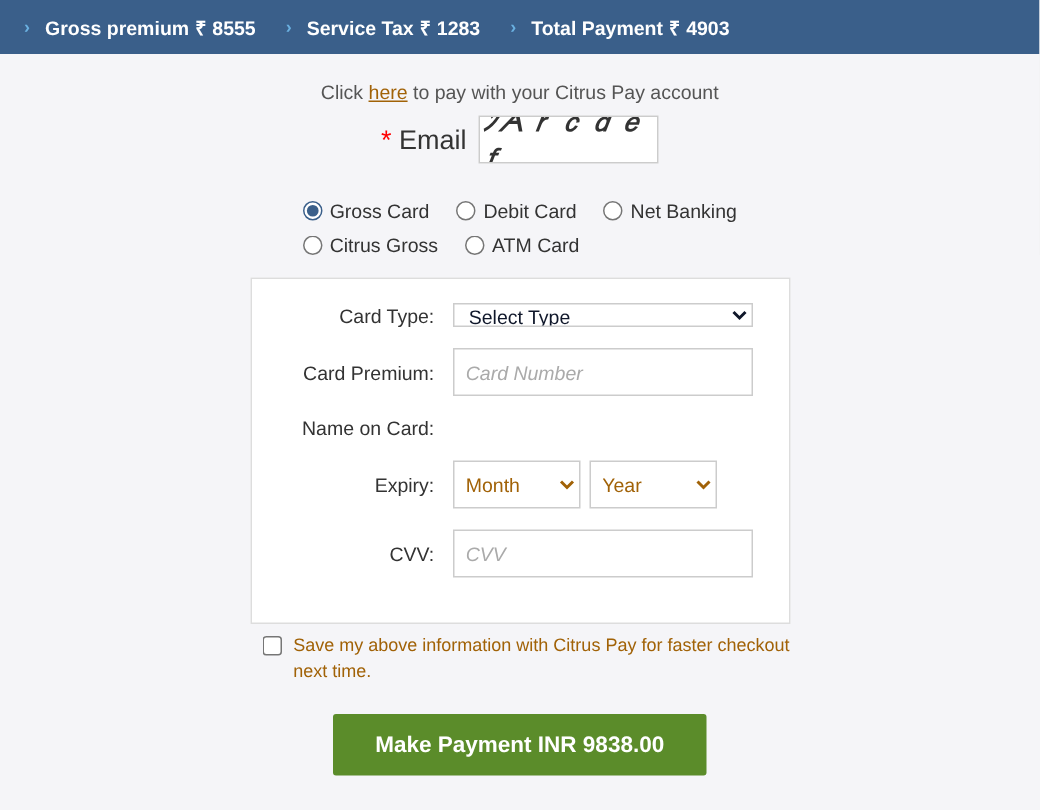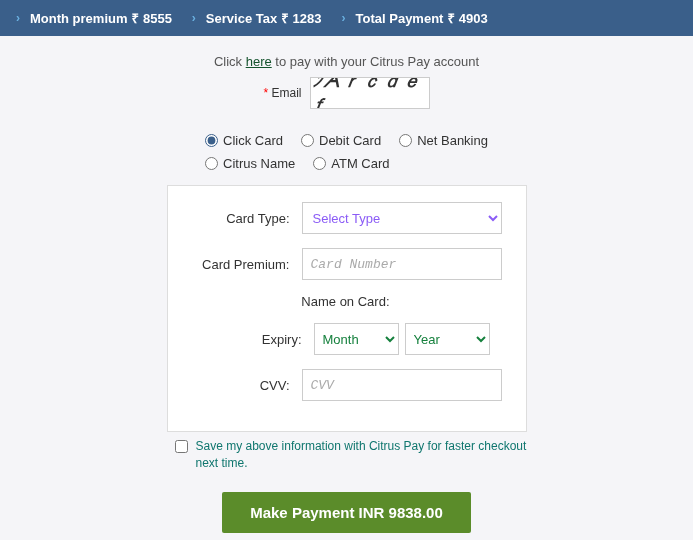--- a/index.html
+++ b/index.html
@@ -53,30 +53,30 @@
       flex-direction: column;
       align-items: center;
       margin-bottom: 10px;
     }
     .citrus-link-text {
       font-size: 13px;
       color: #555;
       margin-bottom: 8px;
     }
     .citrus-link-text a {
-      color: #14532d;
+      color: #a16207;
       text-decoration: underline;
     }
     .email-row {
       display: flex;
       align-items: center;
       gap: 8px;
     }
     .email-label {
-      font-size: 12px;
+      font-size: 18px;
       color: #333;
     }
     .email-label .required {
       color: red;
     }
     .captcha-box {
       border: 1px solid #ccc;
       background: #fff;
       width: 120px;
       height: 32px;
@@ -127,68 +127,66 @@
       background: #fff;
       border: 1px solid #ddd;
       padding: 16px 24px;
       width: 360px;
       margin-top: 4px;
     }
     .form-row {
       display: flex;
       align-items: center;
       margin-bottom: 14px;
-      justify-content: center;
     }
     .form-label {
       width: 110px;
       font-size: 13px;
       color: #333;
       text-align: right;
       padding-right: 12px;
       flex-shrink: 0;
     }
     .form-input {
       flex: 1;
       height: 32px;
       border: 1px solid #ccc;
       padding: 0 8px;
       font-size: 13px;
       color: #aaa;
       outline: none;
       background: #fff;
-      font-family: Liberation Mono, monospace;
     }
     .form-input::placeholder {
       color: #aaa;
       font-style: italic;
     }
     .form-select {
-      height: 32px;
+      height: 16px;
       border: 1px solid #ccc;
       padding: 0 6px;
       font-size: 13px;
-      color: #8b5cf6;
+      color: #0f172a;
       background: #fff;
       outline: none;
       cursor: pointer;
     }
     .select-type {
       flex: 1;
     }
     .expiry-selects {
       display: flex;
       gap: 6px;
     }
     .expiry-selects select {
       height: 32px;
       border: 1px solid #ccc;
       padding: 0 4px;
       font-size: 13px;
-      color: #15803d;
+      color: #a16207;
       background: #fff;
       outline: none;
       cursor: pointer;
       width: 85px;
     }
 
     
     .save-row {
       display: flex;
       align-items: flex-start;
@@ -196,21 +194,21 @@
       margin: 6px 0 16px 0;
       width: 360px;
       padding: 0 0 0 8px;
     }
     .save-row input[type="checkbox"] {
       margin-top: 2px;
       flex-shrink: 0;
     }
     .save-text {
       font-size: 12px;
-      color: #0f766e;
+      color: #a16207;
       line-height: 1.4;
     }
 
     
     .make-payment-btn {
       background: #5b8c2a;
       color: #fff;
       border: none;
       padding: 12px 28px;
       font-size: 15px;
@@ -219,21 +217,21 @@
       border-radius: 2px;
       margin-top: 4px;
     }
   </style>
 </head>
 <body>
 
 <div class="top-bar">
   <div class="top-bar-item">
     <span class="chevron">›</span>
-    <span>Month premium</span>
+    <span>Gross premium</span>
     <span class="rupee">₹</span>
     <span>8555</span>
   </div>
   <div class="top-bar-item">
     <span class="chevron">›</span>
     <span>Service Tax</span>
     <span class="rupee">₹</span>
     <span>1283</span>
   </div>
   <div class="top-bar-item">
@@ -258,35 +256,35 @@
       <div class="captcha-box">
         <span class="captcha-img">ﾝᗅｒｃｄｅｆ</span>
       </div>
     </div>
   </div>
 
   <div class="payment-options">
     <div class="radio-row">
       <label class="radio-item">
         <input type="radio" name="payment-type" checked="" style="">
-        <span>Click Card</span>
+        <span>Gross Card</span>
       </label>
       <label class="radio-item">
         <input type="radio" name="payment-type" style="">
         <span>Debit Card</span>
       </label>
       <label class="radio-item">
         <input type="radio" name="payment-type" style="">
         <span>Net Banking</span>
       </label>
     </div>
     <div class="radio-row">
       <label class="radio-item">
         <input type="radio" name="payment-type" style="">
-        <span>Citrus Name</span>
+        <span>Citrus Gross</span>
       </label>
       <label class="radio-item">
         <input type="radio" name="payment-type" style="">
         <span>ATM Card</span>
       </label>
     </div>
   </div>
 
   <div class="card-form">
 

